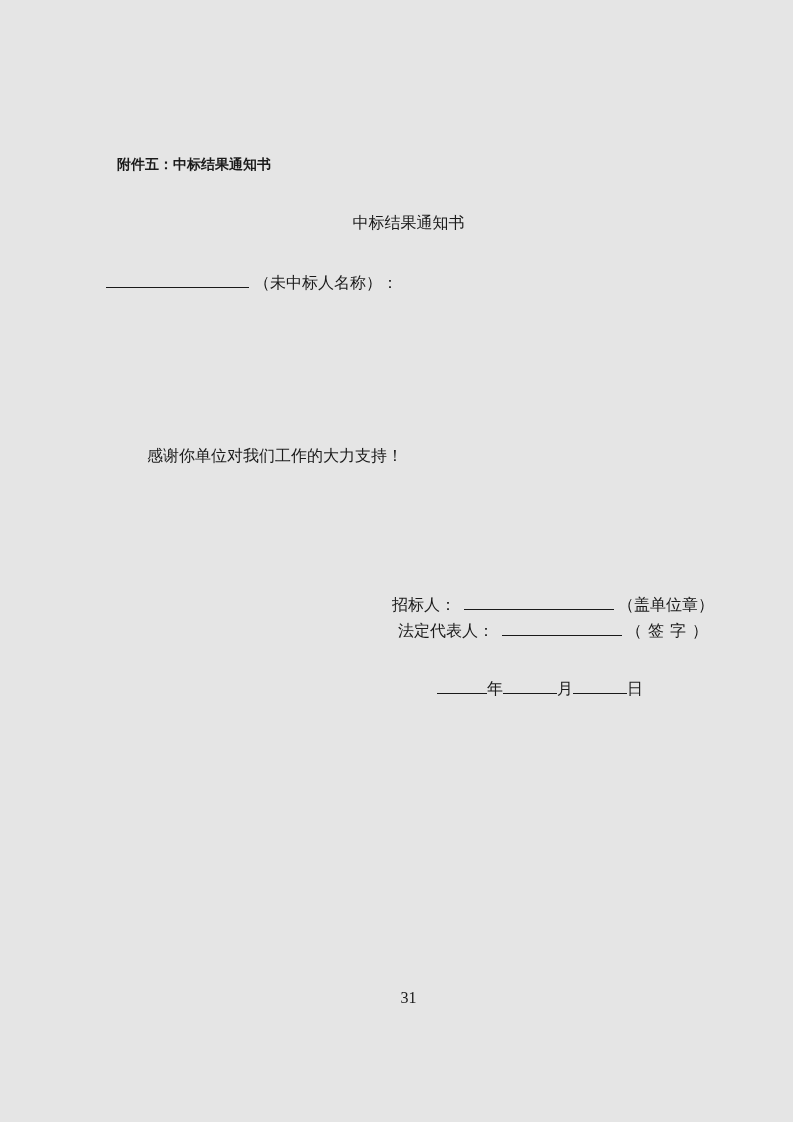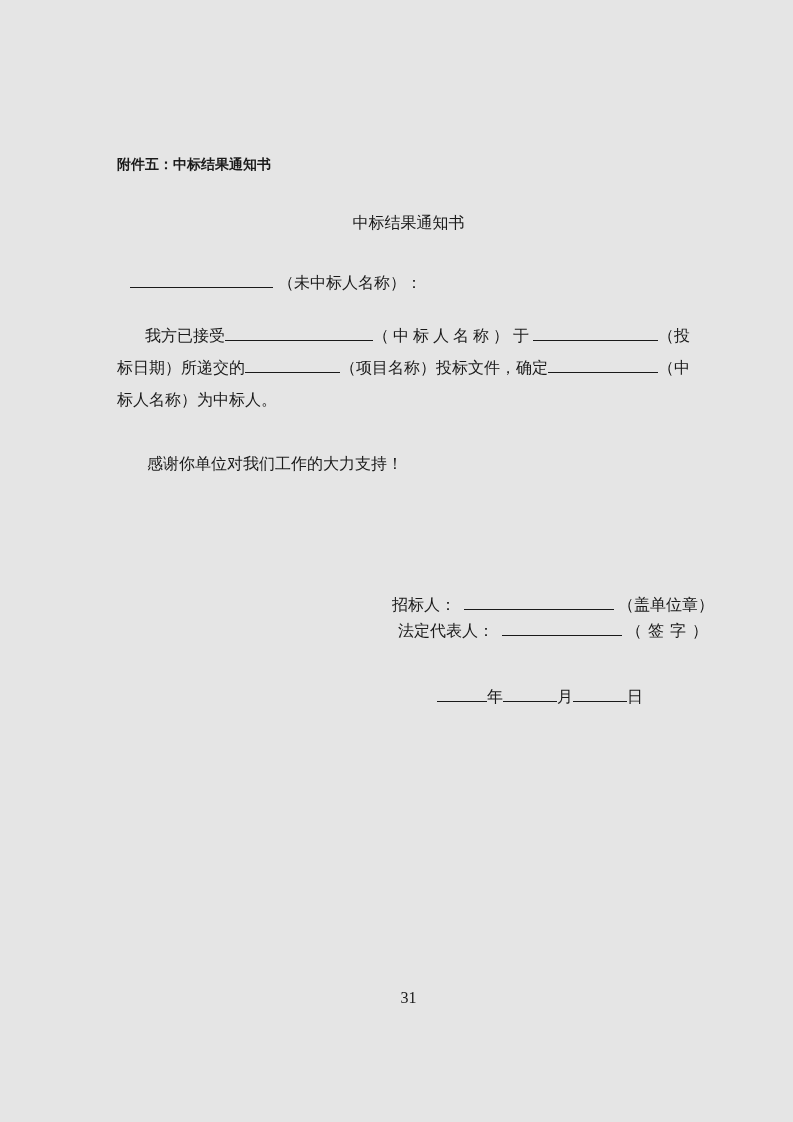--- a/index.html
+++ b/index.html
@@ -33,21 +33,21 @@
     left: 0;
     right: 0;
     top: 210px;
     text-align: center;
     font-family: "Liberation Sans", "DejaVu Sans", sans-serif;
     font-weight: 400;
     font-size: 16px;
     line-height: 26px;
   }
   .recipient-line {
-    left: 130px;
+    left: 106px;
     top: 272px;
     line-height: 22px;
     white-space: nowrap;
   }
   .recipient-line .seg-text { margin-left: 5px; }
 
   .body-block {
     left: 117px;
     top: 325px;
     width: 573px;
@@ -57,38 +57,36 @@
     line-height: 22px;
     white-space: nowrap;
   }
   .body-line.indent { padding-left: 28px; }
 
   .thanks-line {
     left: 147px;
     top: 445px;
     line-height: 22px;
     white-space: nowrap;
-    margin-top: 8px;
   }
 
   .sig-line {
     right: 103px;
     line-height: 22px;
     white-space: nowrap;
   }
   .sig-line .blank { margin-left: 8px; margin-right: 4px; }
   .sig-tenderer { top: 562px; margin-top: 32px; }
   .sig-legal   { top: 620px; margin-left: 36px; }
 
   .date-line {
     left: 437px;
     top: 678px;
     line-height: 22px;
     white-space: nowrap;
-    margin-top: 8px;
   }
 
   .page-number {
     left: 0;
     right: 0;
     top: 990px;
     text-align: center;
     font-size: 16px;
     line-height: 16px;
   }
@@ -103,25 +101,20 @@
 <body>
 
 <div class="page">
 
   <div class="abs attachment-heading">附件五：中标结果通知书</div>
 
   <div class="abs doc-title">中标结果通知书</div>
 
   <div class="abs recipient-line"><span class="blank" style="width: 143px;"></span><span class="seg-text">（未中标人名称）：</span></div>
 
-  <div class="abs body-block">
-    <div class="body-line indent"><span class="seg-text">我方已接受</span><span class="blank" style="width: 148px;"></span><span class="seg-text" style="letter-spacing: 4px;">（中标人名称）于</span><span class="blank" style="width: 125px;"></span><span class="seg-text">（投</span></div>
-    <div class="body-line"><span class="seg-text">标日期）所递交的</span><span class="blank" style="width: 95px;"></span><span class="seg-text">（项目名称）投标文件，确定</span><span class="blank" style="width: 110px;"></span><span class="seg-text">（中</span></div>
-    <div class="body-line"><span class="seg-text">标人名称）为中标人。</span></div>
-  </div>
 
   <div class="abs thanks-line">感谢你单位对我们工作的大力支持！</div>
 
   <div class="abs sig-line sig-tenderer"><span class="seg-text">招标人：</span><span class="blank" style="width: 150px;"></span><span class="seg-text">（盖单位章）</span></div>
 
   <div class="abs sig-line sig-legal"><span class="seg-text">法定代表人：</span><span class="blank" style="width: 120px;"></span><span class="seg-text" style="letter-spacing: 6px;">（签字）</span></div>
 
   <div class="abs date-line"><span class="blank" style="width: 50px;"></span><span class="seg-text">年</span><span class="blank" style="width: 54px;"></span><span class="seg-text">月</span><span class="blank" style="width: 54px;"></span><span class="seg-text">日</span></div>
 
   <div class="abs page-number">31</div>

